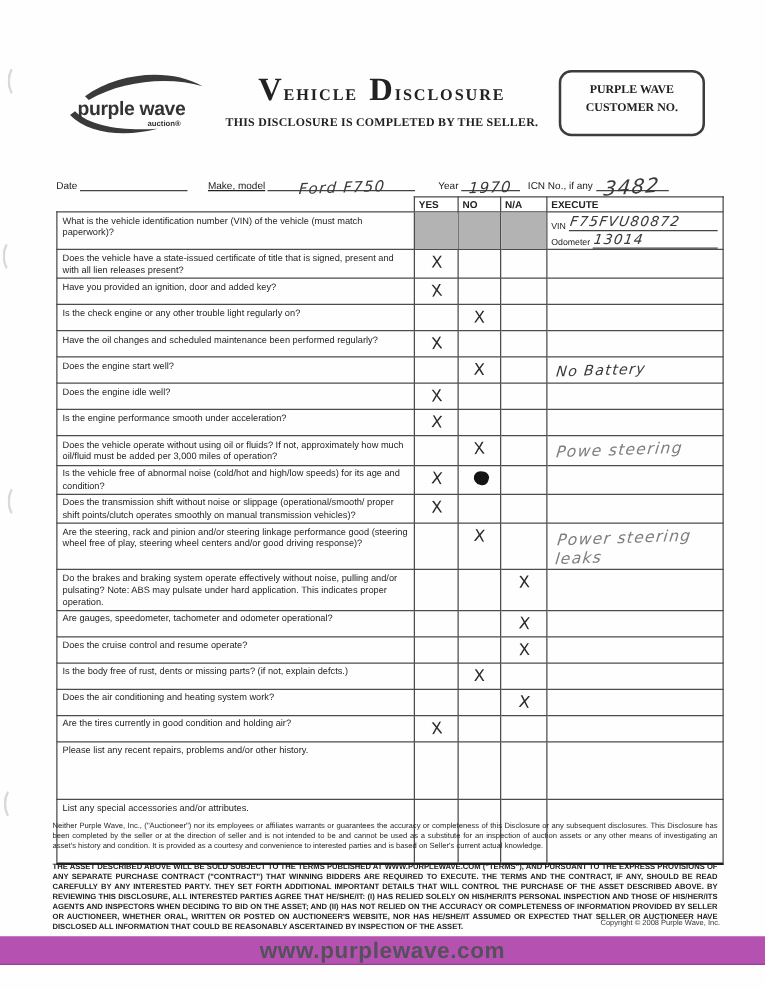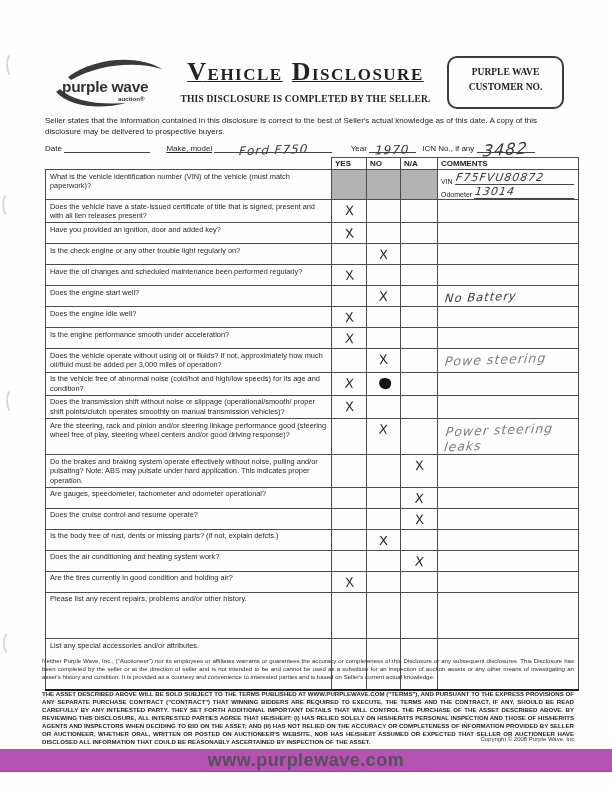--- a/index.html
+++ b/index.html
@@ -7,21 +7,21 @@
         font-family:"Liberation Sans",sans-serif;color:#2e2e2e;}
 
   
   .artifact{position:absolute;width:13px;height:22px;border:2px solid #d9d9d9;border-right:none;
             border-top-color:transparent;border-bottom-color:transparent;border-radius:50%;}
 
   
   .logo{position:absolute;left:52px;top:56px;width:120px;height:54px;}
   .title-block{position:absolute;left:158px;top:57px;width:295px;text-align:center;}
   .title{font-family:"Liberation Serif",serif;font-weight:bold;color:#222;letter-spacing:1.5px;white-space:nowrap;}
-  .tword{display:inline-block;text-transform:uppercase;font-size:17px;text-decoration:underline;}
+  .tword{display:inline-block;text-transform:uppercase;font-size:13px;}
   .tword::first-letter{font-size:26px;}
   .tword+.tword{margin-left:9px;}
   .subtitle{font-family:"Liberation Serif",serif;font-weight:bold;font-size:9.5px;color:#222;
             margin-top:7px;letter-spacing:0.2px;white-space:nowrap;}
   .cust-box{position:absolute;left:447px;top:56px;width:113px;height:42px;border:2px solid #3c3c3c;
             border-radius:10px;text-align:center;font-family:"Liberation Serif",serif;font-weight:bold;
             font-size:9.5px;color:#222;padding-top:7px;line-height:1.55;}
 
   .intro{position:absolute;left:45px;top:116px;width:528px;font-size:8px;line-height:1.35;color:#222;}
 
@@ -94,21 +94,20 @@
   <div class="title-block">
     <div class="title"><span class="tword">Vehicle</span><span class="tword">Disclosure</span></div>
     <div class="subtitle">THIS DISCLOSURE IS COMPLETED BY THE SELLER.</div>
   </div>
 
   <div class="cust-box">
     <div>PURPLE WAVE</div>
     <div>CUSTOMER NO.</div>
   </div>
 
-  <div class="intro">Seller states that the information contained in this disclosure is correct to the best of Seller's actual knowledge as of this date. A copy of this disclosure may be delivered to prospective buyers.</div>
 
   <div class="metaline">
     <span>Date</span>
     <span class="blank" style="width:86px;"><span class="hw hw-meta"></span></span>
     <span style="margin-left:14px;text-decoration:underline;">Make, model</span>
     <span class="blank" style="width:118px;"><span class="hw hw-meta">Ford F750</span></span>
     <span style="margin-left:16px;">Year</span>
     <span class="blank" style="width:47px;"><span class="hw hw-meta">1970</span></span>
     <span style="margin-left:4px;">ICN No., if any</span>
     <span class="blank" style="width:58px;"><span class="hw hw-meta hw-icn">3482</span></span>
@@ -121,21 +120,21 @@
         <col style="width:34px">
         <col style="width:37px">
         <col style="width:141px">
     </colgroup>
     <tbody id="rows">
       <tr class="hrow">
         <td></td>
         <td class="hlab">YES</td>
         <td class="hlab">NO</td>
         <td class="hlab">N/A</td>
-        <td class="hlab">COMMENTS</td>
+        <td class="hlab">EXECUTE</td>
       </tr>
     <tr>
           <td class="qcell">What is the vehicle identification number (VIN) of the vehicle (must match paperwork)?</td>
           <td class="mcell shaded"></td>
           <td class="mcell shaded"></td>
           <td class="mcell shaded"></td>
           <td class="ccell">
             <div class="vinline">
               <span class="clab">VIN</span>
               <span class="hw hwu">F75FVU80872</span>

